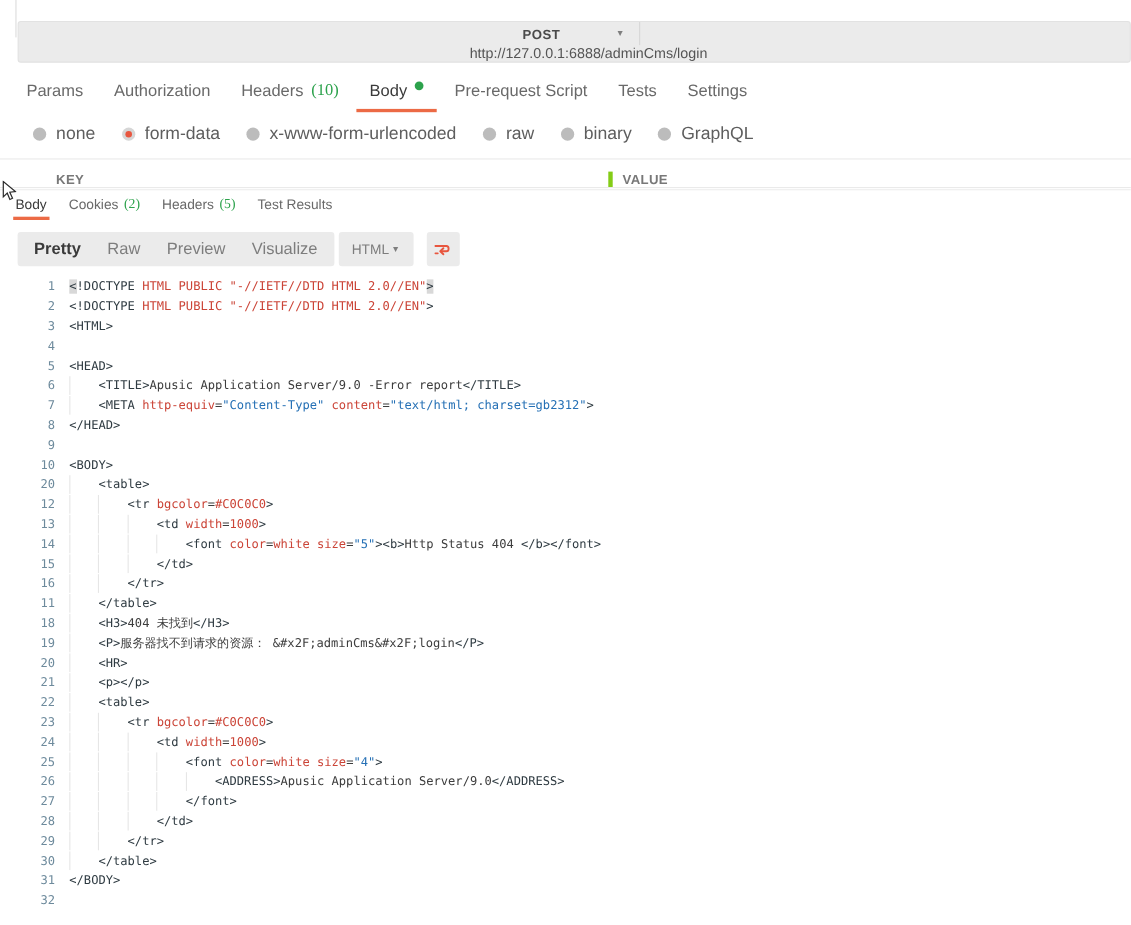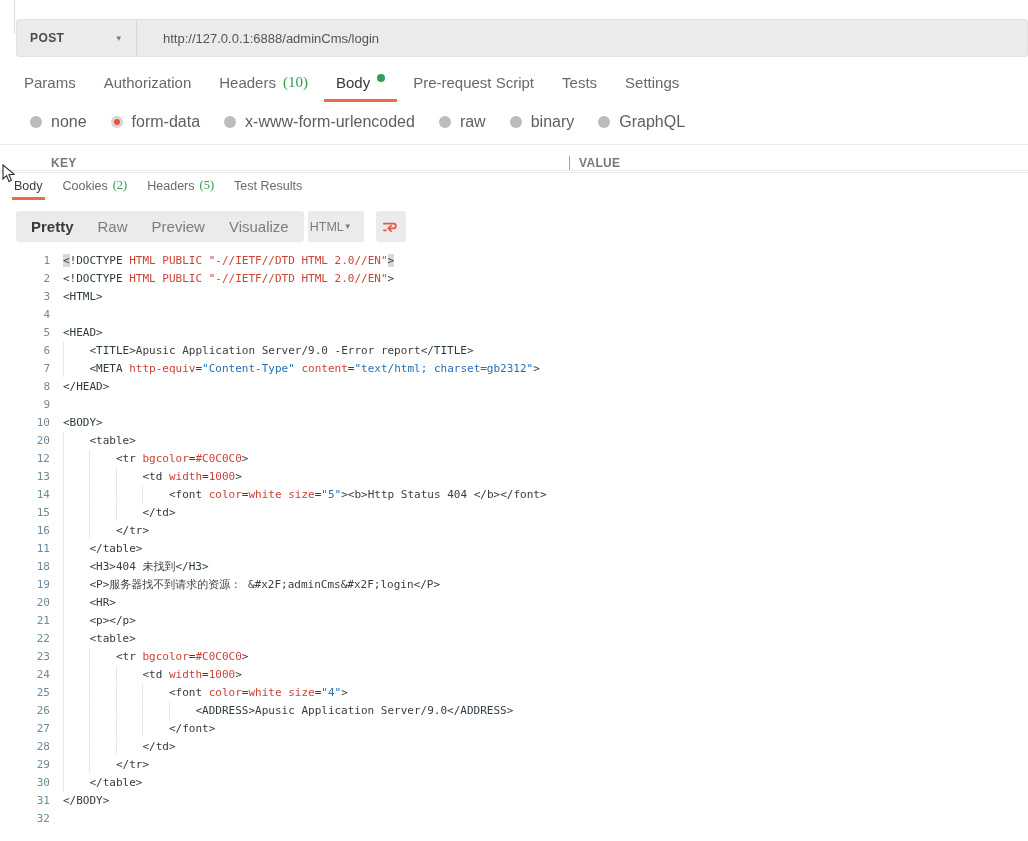--- a/index.html
+++ b/index.html
@@ -11,21 +11,21 @@
   body{
     width:1028px;height:841px;position:relative;overflow:hidden;background:#fff;
     font-family:"Liberation Sans",sans-serif;
   }
   .pane-line{position:absolute;left:14px;top:0;width:1px;height:34px;background:#dcdcdc;}
 
   
   .url-bar{
     position:absolute;left:16px;top:19px;width:1012px;height:38px;
     background:var(--bargray);border:1px solid #e2e2e2;border-radius:3px;
-    display:flex;align-items:center;
+    display:flex;align-items:center;flex-direction:column;
   }
   .method{
     width:120px;height:100%;padding:0 13px;border-right:1px solid #d6d6d6;
     display:flex;align-items:center;justify-content:space-between;
     font-size:12px;font-weight:700;color:#4a4a4a;letter-spacing:.4px;cursor:default;
   }
   .caret{font-size:8px;color:#7e7e7e;}
   .url-text{padding-left:26px;font-size:13px;color:#555;}
 
   
@@ -49,40 +49,40 @@
   }
 
   
   .kv-row{
     position:absolute;left:0;top:144px;width:1028px;height:27px;
     border-top:1px solid #eaeaea;border-bottom:1px solid #eaeaea;
     display:flex;align-items:flex-end;font-size:12px;font-weight:700;color:#787878;letter-spacing:.3px;
   }
   .kv-check{width:38px;border-right:1px solid #eaeaea;}
   .kv-key{width:515px;display:flex;align-items:center;padding-left:13px;}
-  .kv-val{flex:1;border-left:1px solid #84cc16;display:flex;align-items:center;padding-left:9px;margin-left:16px;}
+  .kv-val{flex:1;border-left:4px solid #84cc16;display:flex;align-items:center;padding-left:9px;}
 
   .resp-topline{position:absolute;left:0;top:172px;width:1028px;height:1px;background:#ededed;}
 
   
   .resp-tabs{position:absolute;left:12px;top:174px;height:26px;display:flex;gap:16px;}
   .ptab{
     display:flex;align-items:center;gap:5px;padding:0 2px;
     font-size:12.5px;color:#696969;border-bottom:3px solid transparent;
   }
   .ptab.active{color:#3a3a3a;border-bottom-color:var(--accent);}
 
   
   .view-bar{position:absolute;left:16px;top:211px;height:31px;display:flex;align-items:center;}
   .mode-group{background:var(--bargray);border-radius:3px;height:31px;display:flex;align-items:center;padding:0 3px;}
   .vmode{padding:0 12px;font-size:15px;color:#7d7d7d;line-height:31px;}
   .vmode.active{color:#3a3a3a;font-weight:700;}
   .fmt{
-    margin-left:4px;width:56px;height:31px;background:var(--bargray);border-radius:3px;
-    display:flex;align-items:center;justify-content:flex-end;padding:14px 12px;
+    margin-left:4px;width:68px;height:31px;background:var(--bargray);border-radius:3px;
+    display:flex;align-items:center;justify-content:space-between;padding:14px 12px;
     font-size:12.5px;color:#7d7d7d;
   }
   .wrap-btn{
     margin-left:12px;width:30px;height:31px;background:var(--bargray);border-radius:3px;
     display:flex;align-items:center;justify-content:center;
   }
 
   
   .editor{
     position:absolute;left:0;top:252px;width:1028px;

